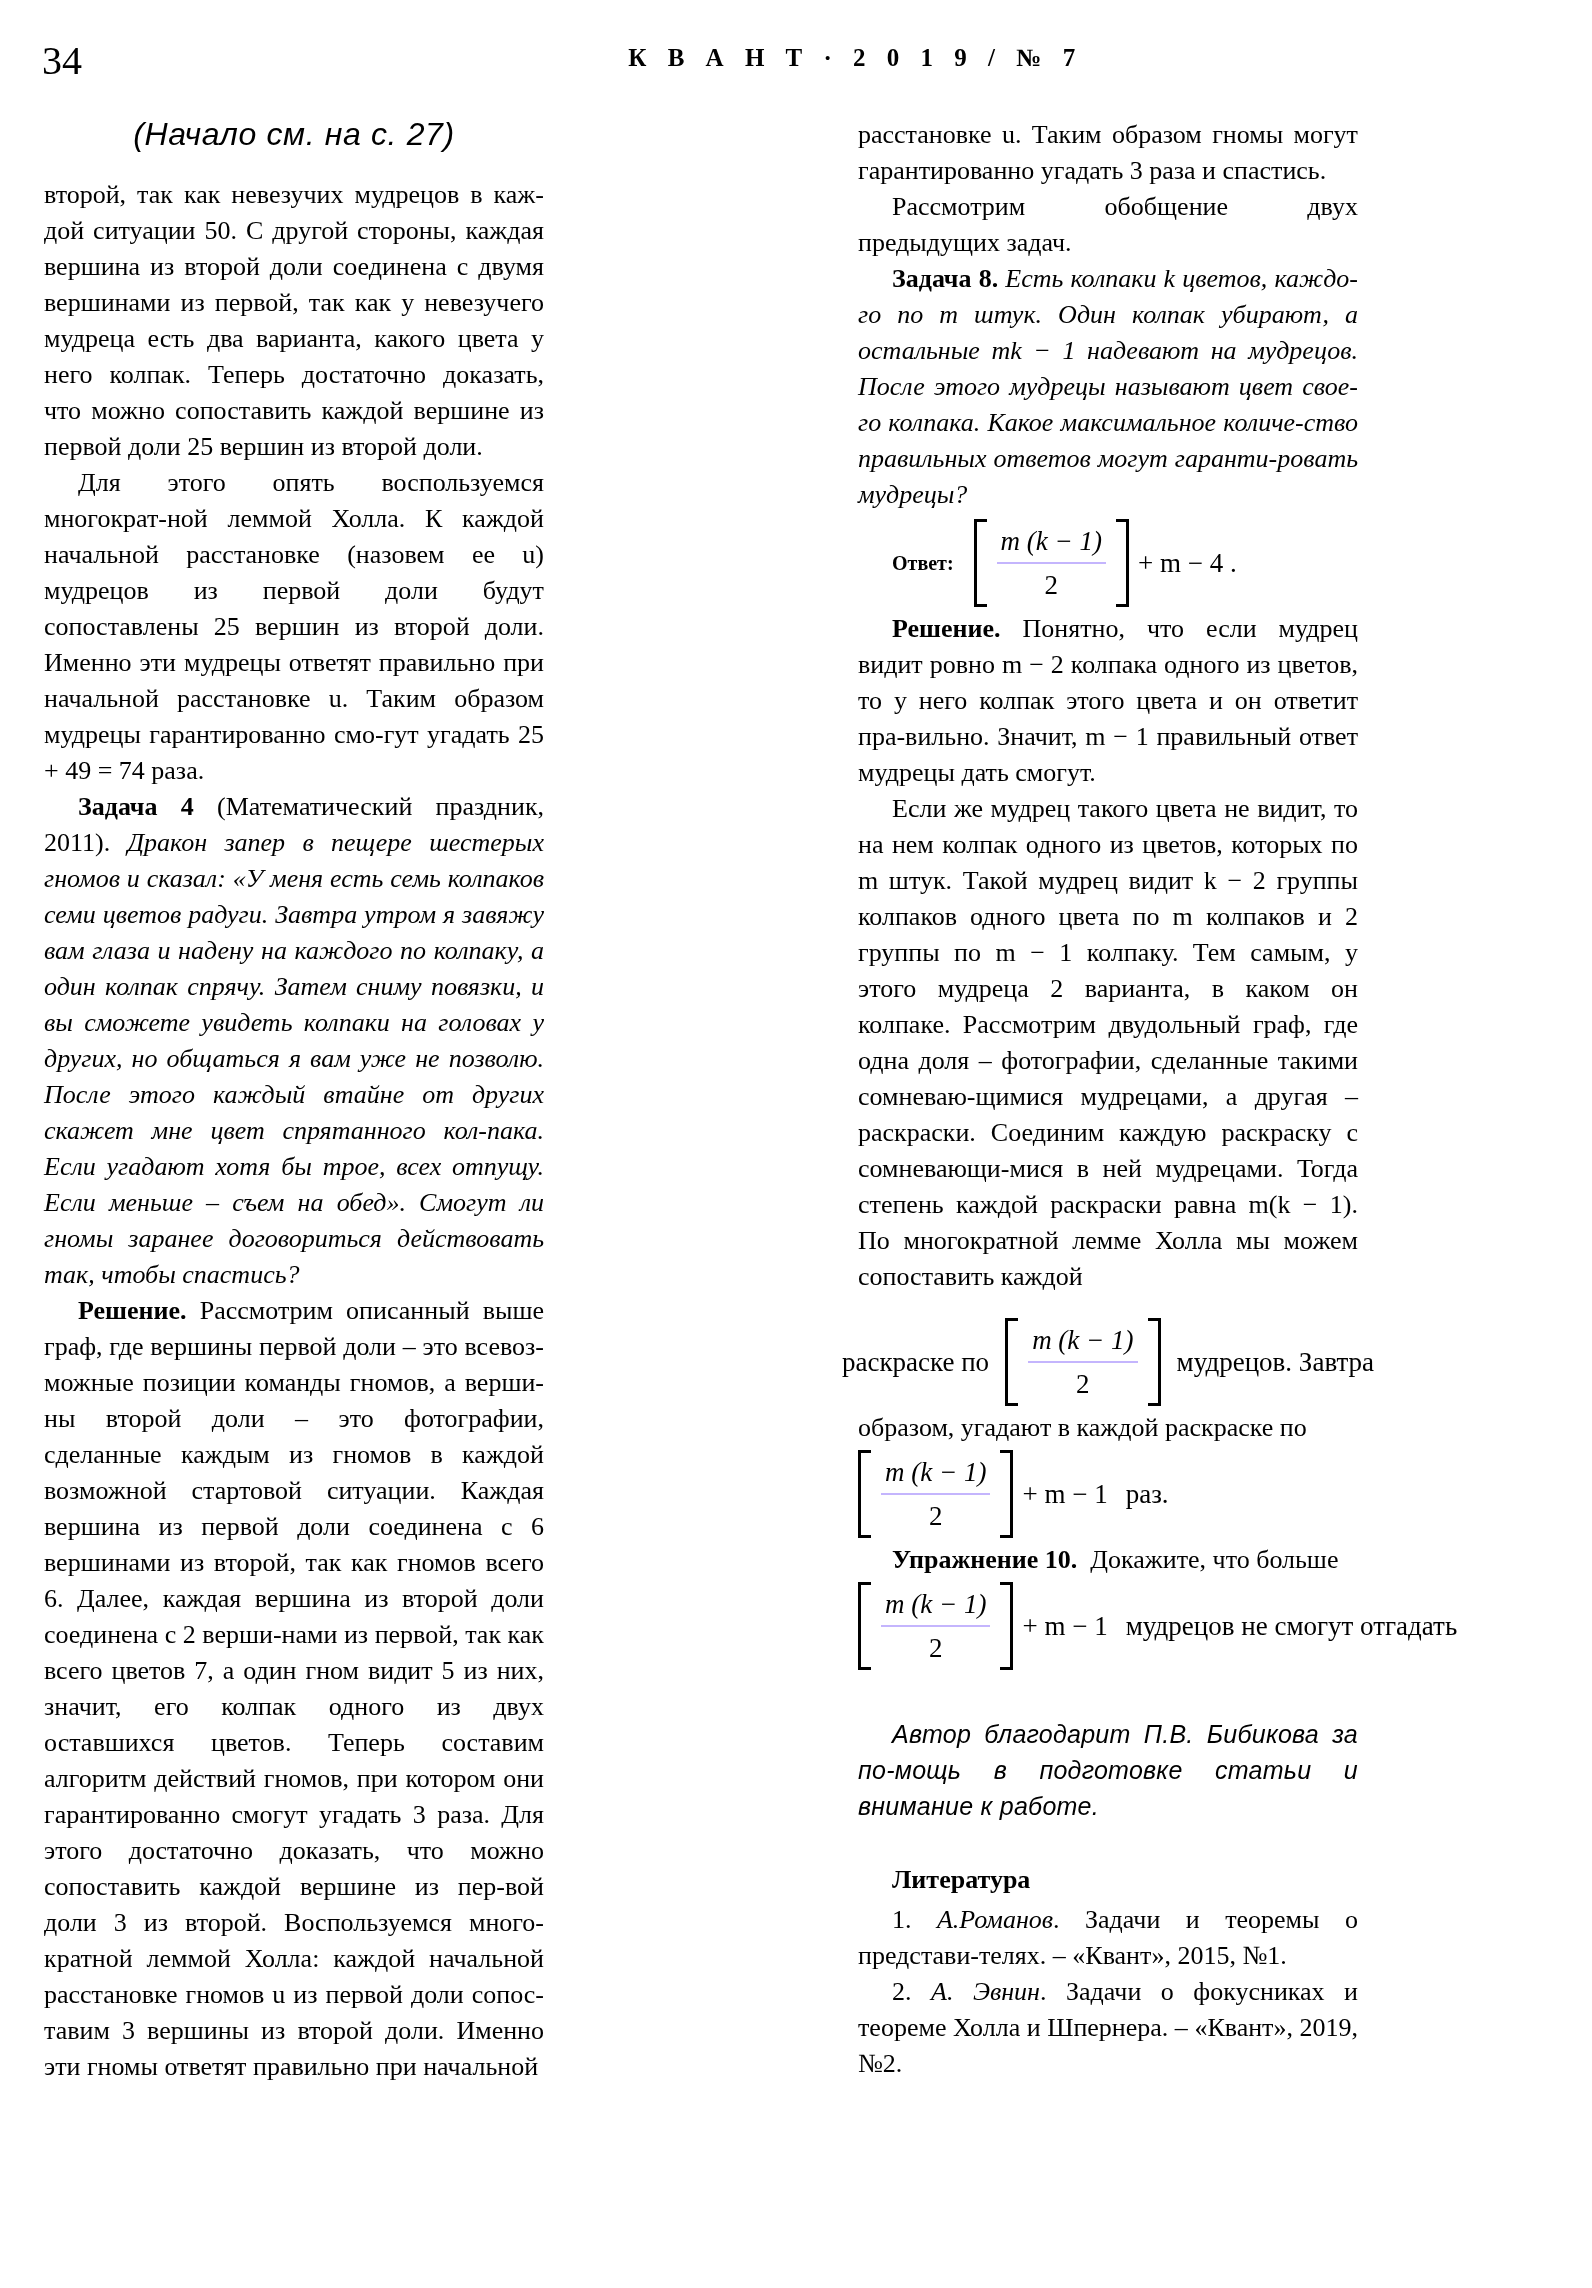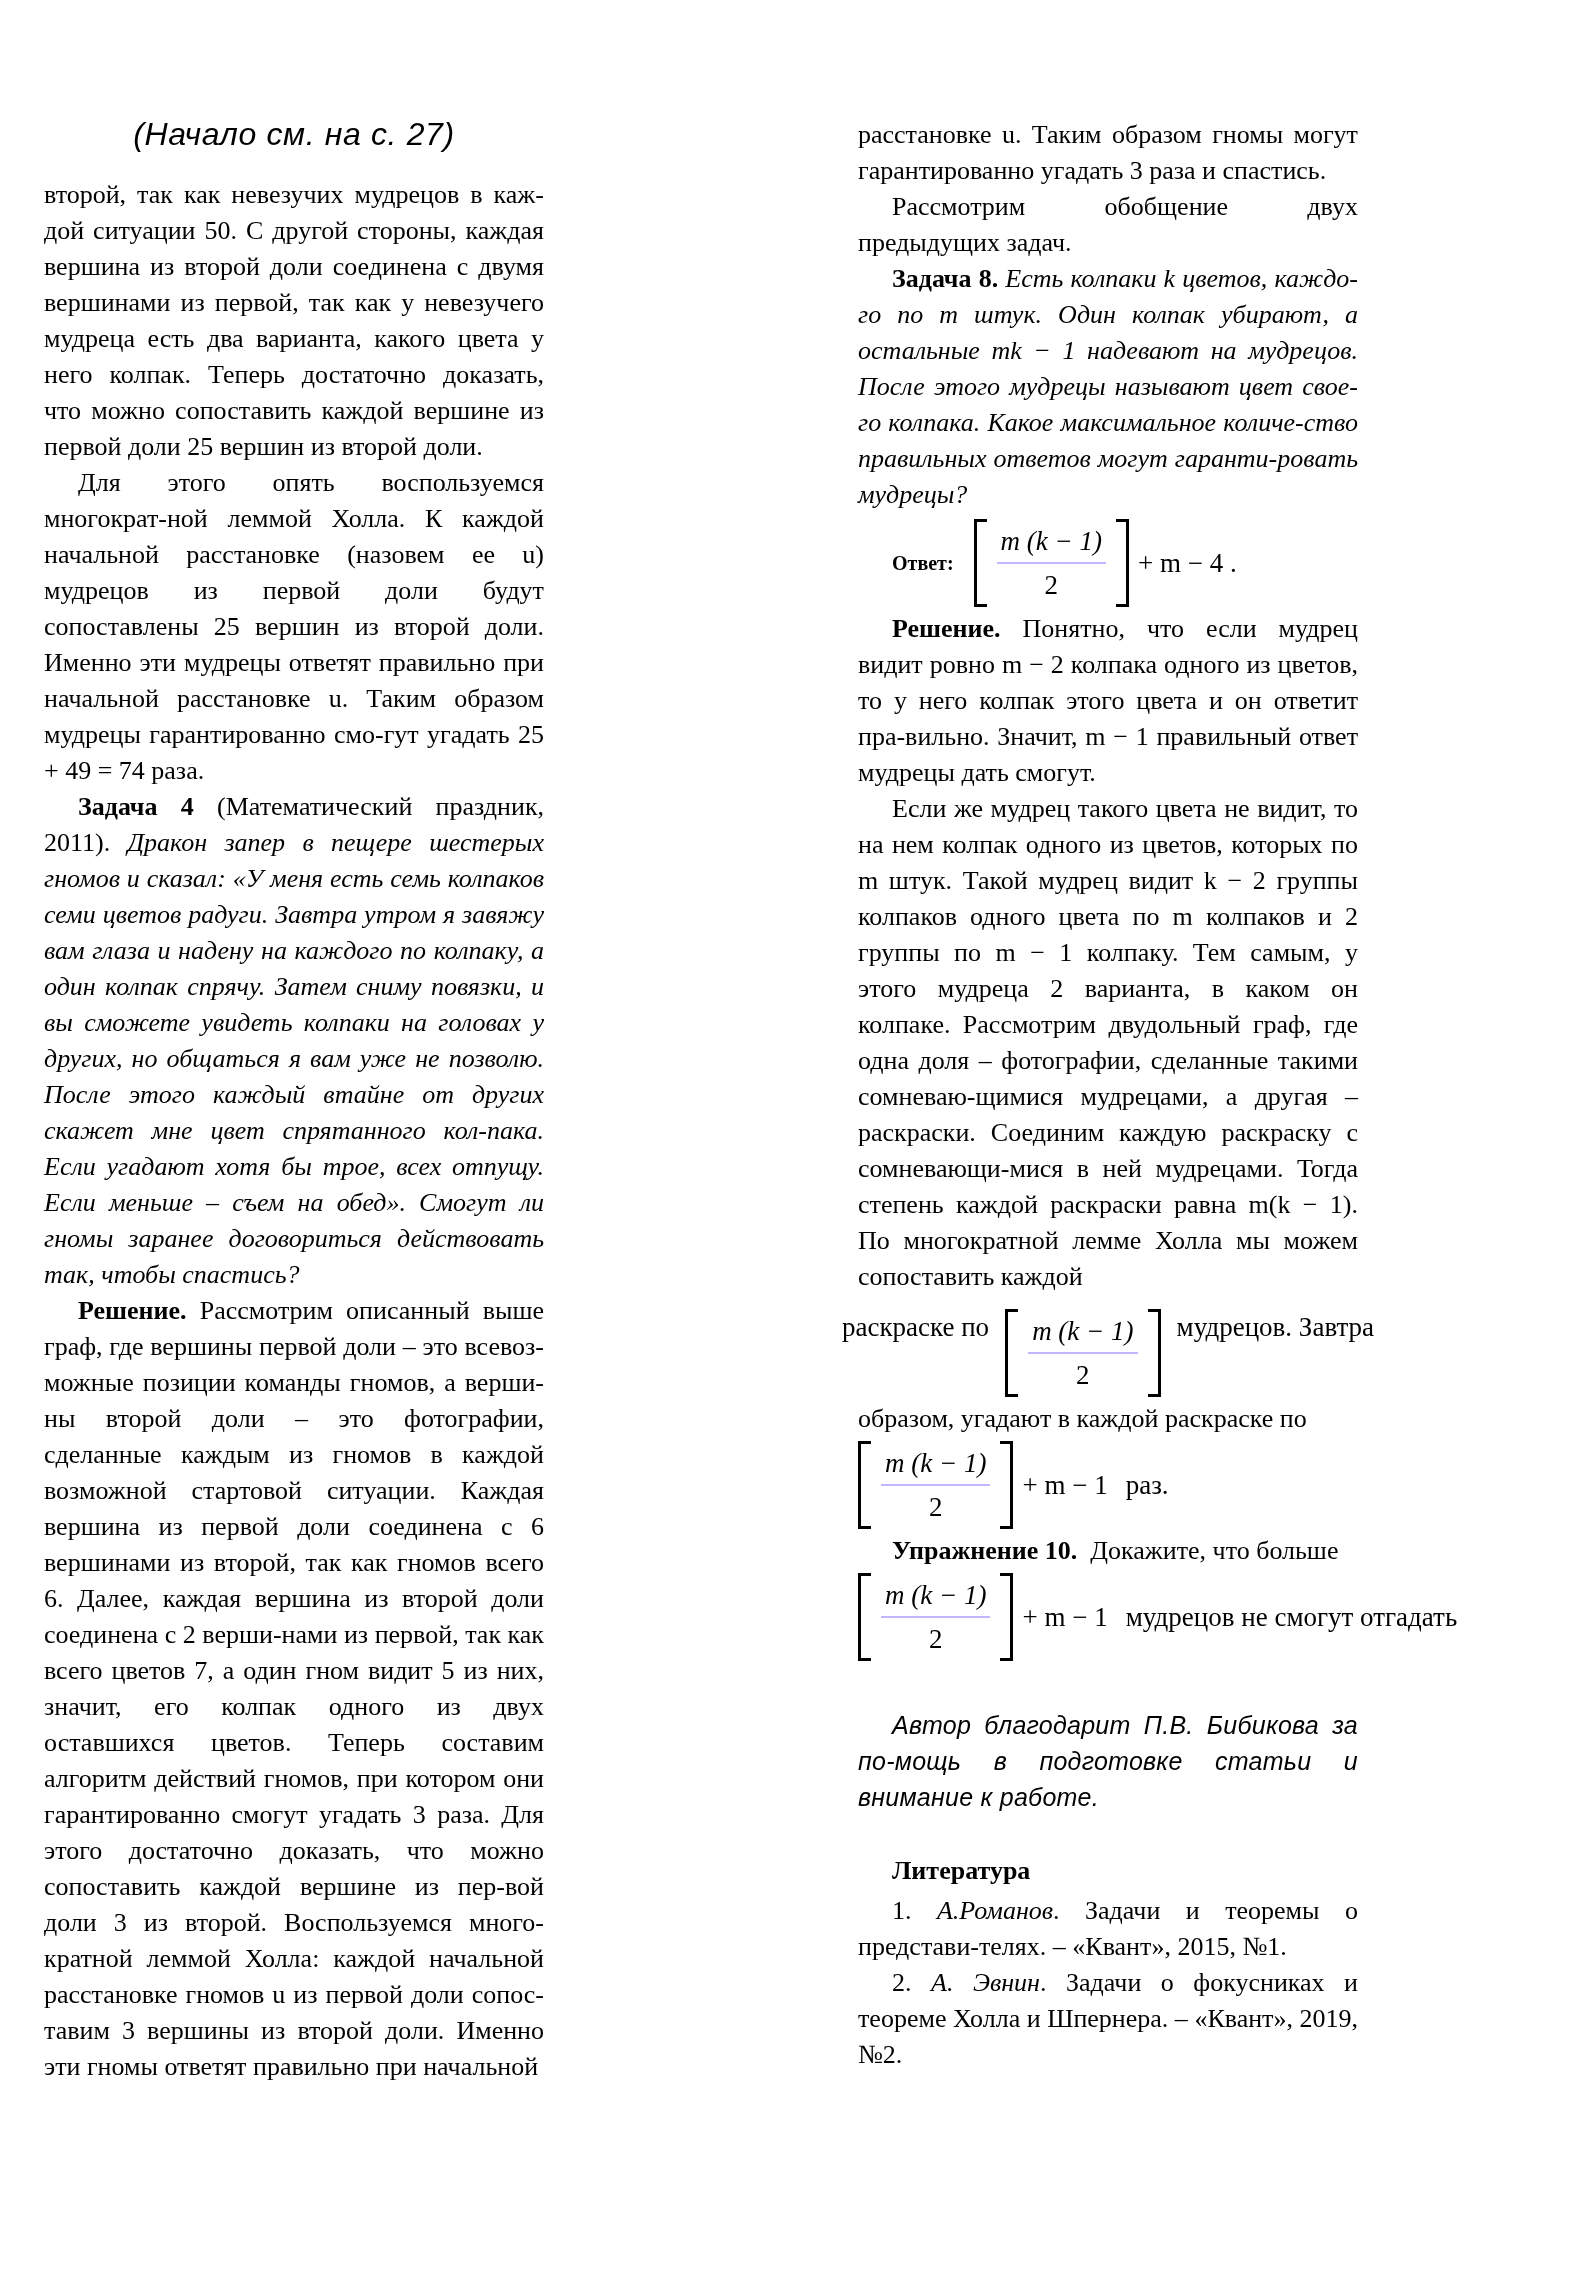--- a/index.html
+++ b/index.html
@@ -132,21 +132,22 @@
   }
 
   .answer-line {
     display:flex;
     align-items:center;
     margin:6px 0 4px 34px;
   }
   .center-math {
     display:flex;
     justify-content:center;
-    margin:14px 0 4px 0;
+    align-items:center;
+    margin:23px 0 4px 0;
   }
   .left-math {
     display:flex;
     justify-content:flex-start;
     align-items:center;
     margin:4px 0 4px 0;
   }
 
   .thanks {
     font-family:"Liberation Sans", sans-serif;
@@ -169,20 +170,24 @@
     font-size:26px;
     line-height:36px;
     text-align:justify;
   }
 </style>
 </head>
 <body>
 
 <div class="page">
 
+  <div class="pg-header">
+    <div class="folio">34</div>
+    <div class="running-head">К В А Н Т  ·  2 0 1 9 / № 7</div>
+  </div>
 
   <div class="col col-left">
 
     <div class="note-start">(Начало см. на с. 27)</div>
 
     <p class="para noindent">второй, так как невезучих мудрецов в каж-дой ситуации 50. С другой стороны, каждая вершина из второй доли соединена с двумя вершинами из первой, так как у невезучего мудреца есть два варианта, какого цвета у него колпак. Теперь достаточно доказать, что можно сопоставить каждой вершине из первой доли 25 вершин из второй доли.</p>
 
     <p class="para">Для этого опять воспользуемся многократ-ной леммой Холла. К каждой начальной расстановке (назовем ее u) мудрецов из первой доли будут сопоставлены 25 вершин из второй доли. Именно эти мудрецы ответят правильно при начальной расстановке u. Таким образом мудрецы гарантированно смо-гут угадать 25 + 49 = 74 раза.</p>
 
     <p class="para"><span class="bf">Задача 4</span><span>&nbsp;</span><span>(Математический праздник, 2011).</span><span>&nbsp;</span><span class="it">Дракон запер в пещере шестерых гномов и сказал: «У меня есть семь колпаков семи цветов радуги. Завтра утром я завяжу вам глаза и надену на каждого по колпаку, а один колпак спрячу. Затем сниму повязки, и вы сможете увидеть колпаки на головах у других, но общаться я вам уже не позволю. После этого каждый втайне от других скажет мне цвет спрятанного кол-пака. Если угадают хотя бы трое, всех отпущу. Если меньше – съем на обед». Смогут ли гномы заранее договориться действовать так, чтобы спастись?</span></p>

